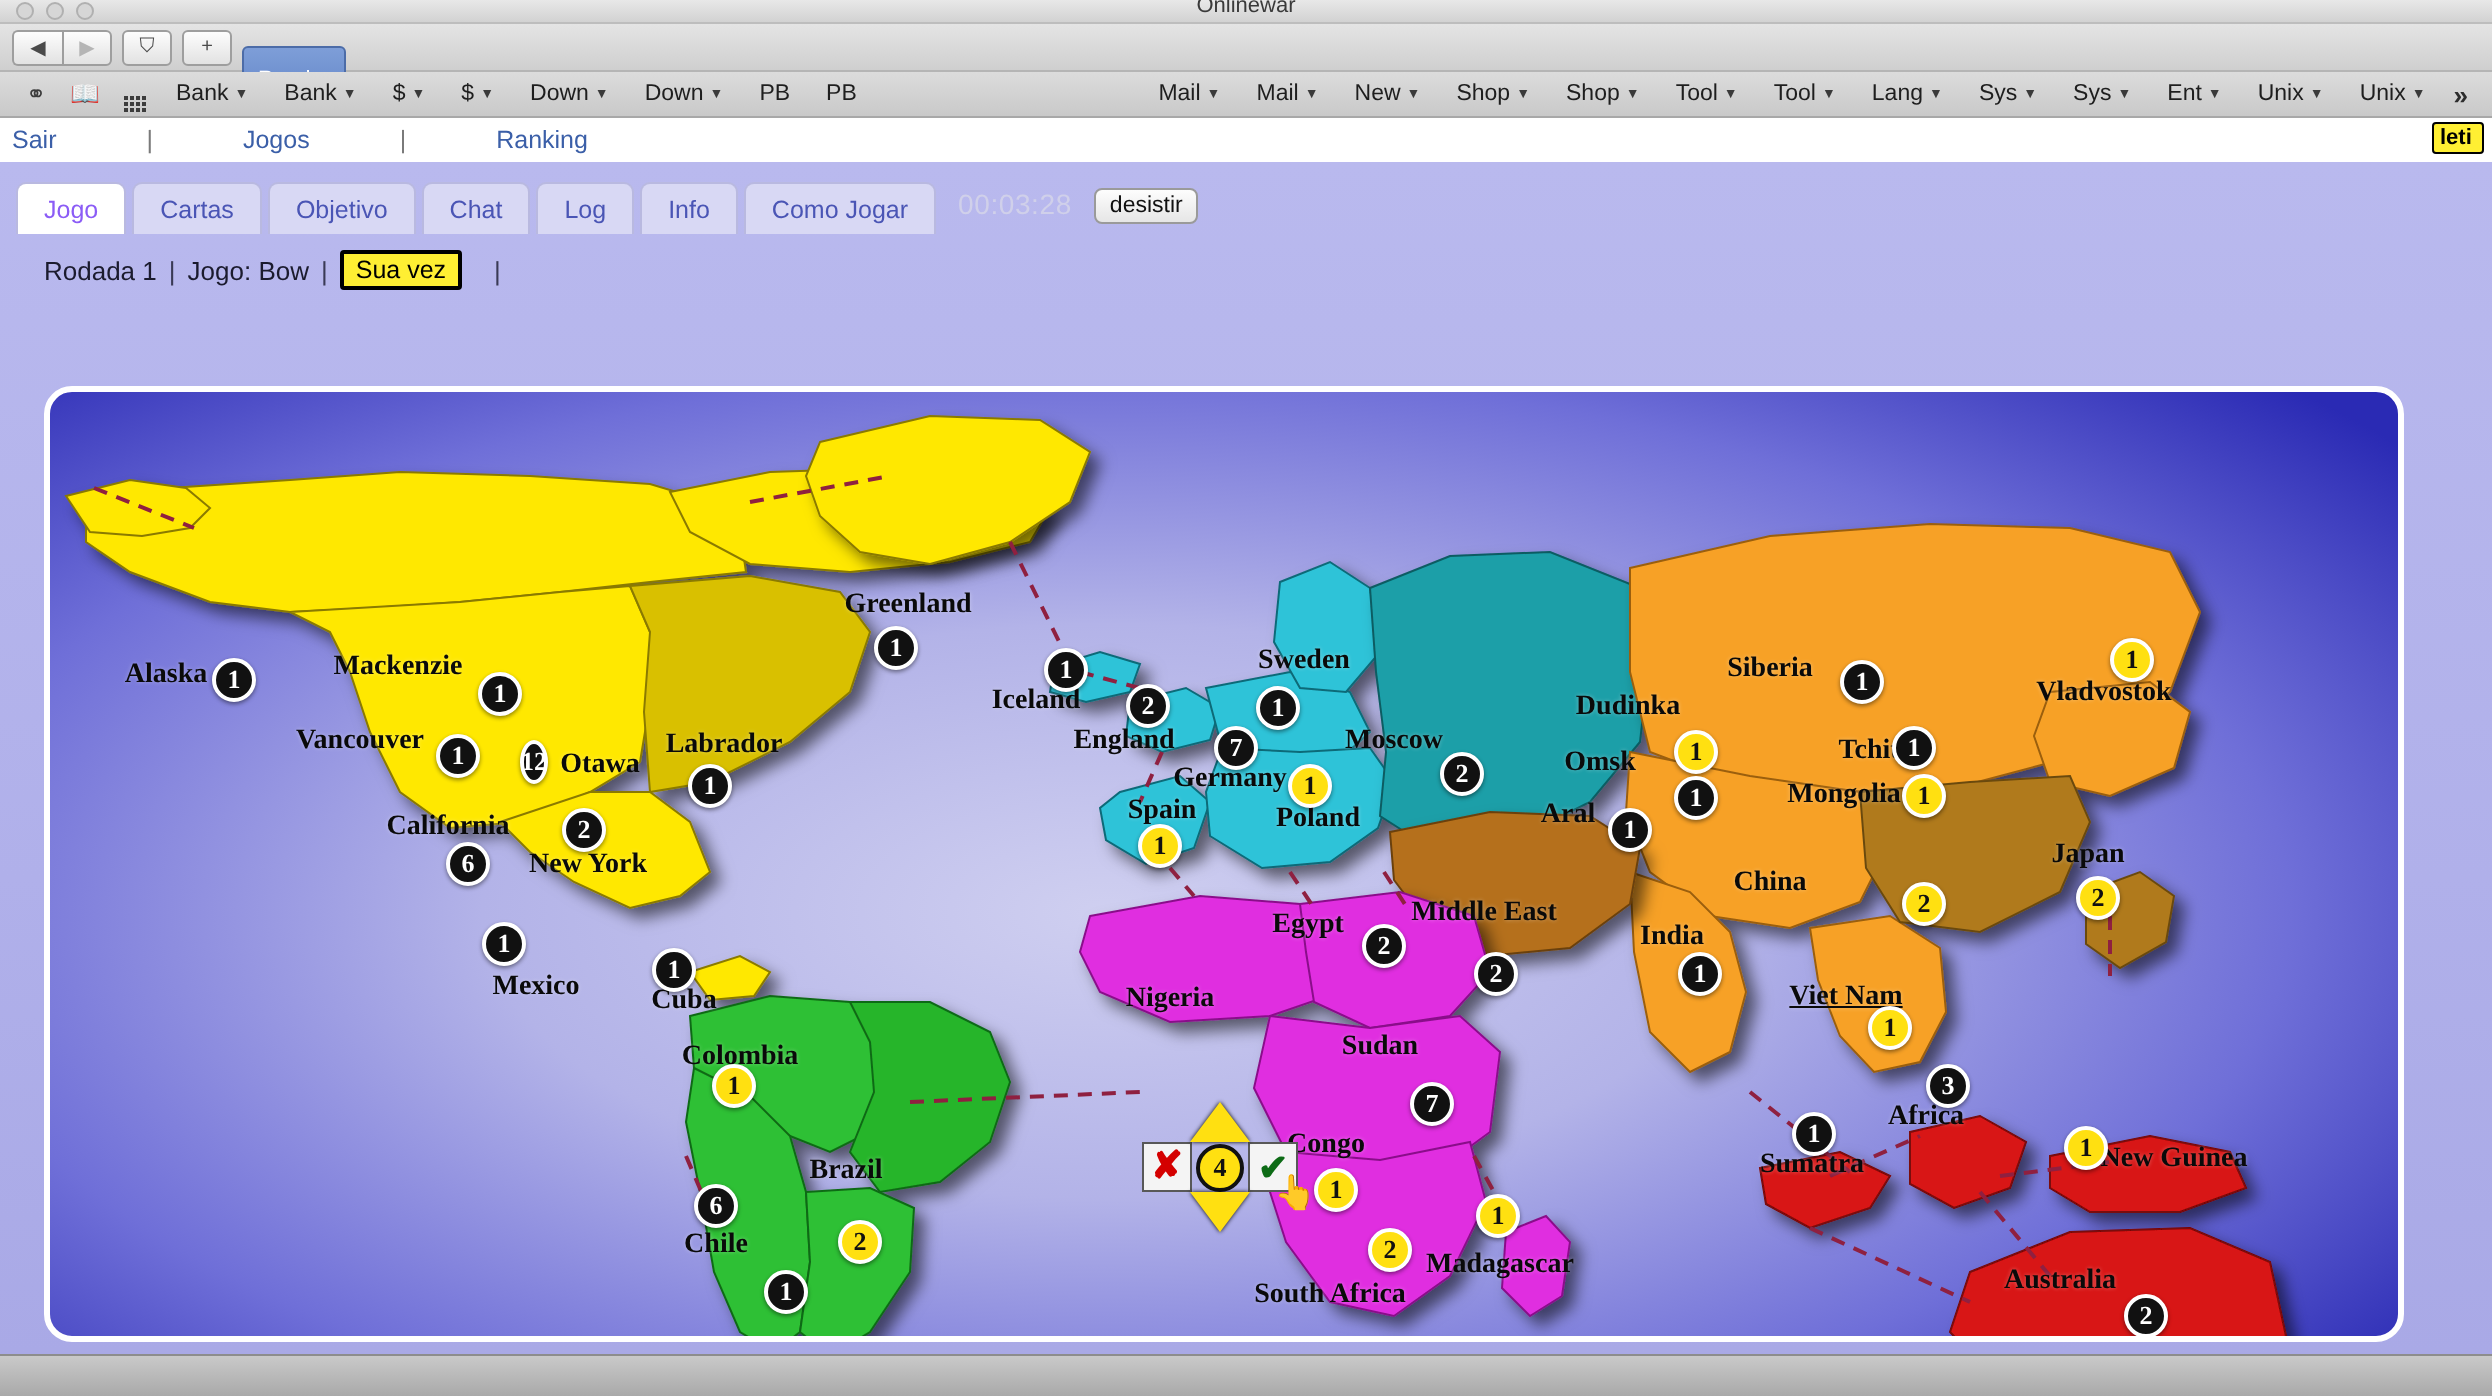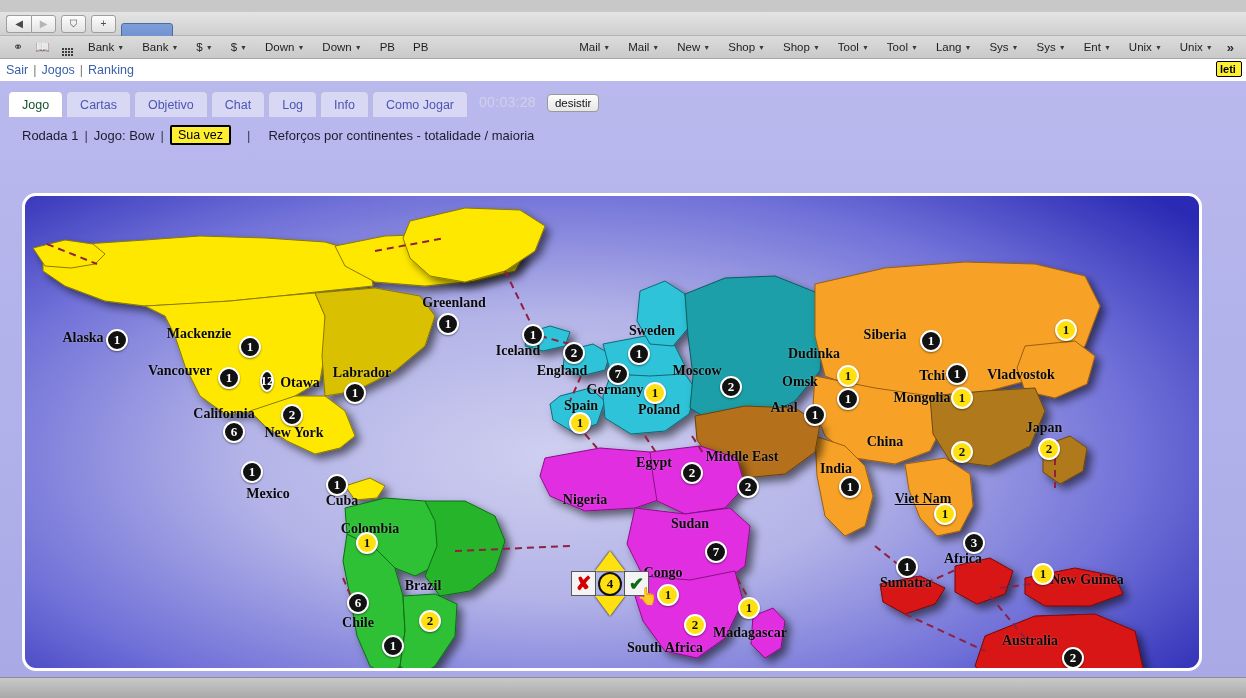--- a/index.html
+++ b/index.html
@@ -86,21 +86,21 @@
     grid-auto-rows: 2px; gap: 1px;
   }
   .grid-icon i { background: #3c3c3c; display: block; width: 2px; height: 2px; }
   .bm-spacer { flex: 1; }
   .chev { font-size: 13px; color: #2d2d2d; padding: 0 5px; font-weight: bold; }
 
   
   .site-top {
     position: absolute; left: 0; top: 59px; width: 1246px; height: 22px;
     background: #ffffff; display: flex; align-items: center;
-    padding: 0 6px; font-size: 12.5px;
+    padding: 0 6px; font-size: 12.5px; gap: 40px;
   }
   .site-link { color: #3b5fa8; }
   .site-sep { color: #7a7a7a; padding: 0 5px; }
   .leti-badge {
     position: absolute; right: 4px; top: 2px;
     background: #ffef33; border: 1px solid #000;
     font-size: 11px; font-weight: bold; padding: 1px 3px;
     color: #000; border-radius: 2px; overflow: hidden; width: 26px;
   }
 
@@ -112,21 +112,21 @@
   .tabbar {
     position: relative; height: 36px; padding: 8px 8px 0 8px;
     display: flex; align-items: flex-end; gap: 3px;
   }
   .tab {
     height: 26px; padding: 0 13px; border-radius: 5px 5px 0 0;
     background: #d8d8f4; color: #4a55b5; font-size: 12.5px;
     display: flex; align-items: center; border: 1px solid #b9b9e0;
     border-bottom: none;
   }
-  .tab.active { background: #ffffff; color: #14532d; }
+  .tab.active { background: #ffffff; color: #8b5cf6; }
   .timer {
     margin-left: 8px; color: #d0d0ea; font-size: 14px;
     font-family: "Liberation Sans", sans-serif; letter-spacing: 0.3px;
     align-self: center; padding-bottom: 2px;
   }
   .desistir {
     margin-left: 8px; align-self: center; padding-bottom: 1px;
     background: linear-gradient(#fdfdfd, #e6e6e6);
     border: 1px solid #9a9a9a; border-radius: 4px;
     font-size: 11.5px; padding: 2px 7px; color: #111;
@@ -202,20 +202,28 @@
     position: absolute; left: 0; top: 677px; width: 1246px; height: 21px;
     background: linear-gradient(#c9c9c9, #a9a9a9);
     border-top: 1px solid #8d8d8d;
   }
 </style>
 </head>
 <body>
 
 <div id="root">
 
+  <div class="chrome-titlebar">
+    <div class="traffic">
+      <div class="dot"></div>
+      <div class="dot"></div>
+      <div class="dot"></div>
+    </div>
+    <div class="win-title">Onlinewar</div>
+  </div>
 
   <div class="chrome-navbar">
     <div class="nav-pair">
       <div class="nav-btn">◀</div>
       <div class="nav-btn disabled">▶</div>
     </div>
     <div class="nav-btn">⛉</div>
     <div class="nav-btn">+</div>
     <div class="reader-btn">Reader</div>
   </div>
@@ -354,21 +362,20 @@
       <div class="desistir">desistir</div>
     </div>
 
     <div class="statusline">
       <span>Rodada 1</span>
       <span class="sep">|</span>
       <span>Jogo: Bow</span>
       <span class="sep">|</span>
       <span class="suavez">Sua vez</span>
       <span class="sep" style="padding-left:16px">|</span>
-      <span class="reinf-text">Reforços por continentes - totalidade / maioria</span>
     </div>
 
     <div class="map-wrap">
       <div class="map-inner">
 
         <svg width="1174" height="472" viewBox="0 0 1174 472" style="position:absolute;left:0;top:0">
           <defs>
             <filter id="shadow" x="-20%" y="-20%" width="150%" height="150%">
               <feDropShadow dx="5" dy="5" stdDeviation="4" flood-color="#000" flood-opacity="0.55"></feDropShadow>
             </filter>
@@ -479,21 +486,21 @@
             <div class="terr-label" style="left: 537px; top: 175px;">England</div>
             <div class="terr-label" style="left: 627px; top: 135px;">Sweden</div>
             <div class="terr-label" style="left: 590px; top: 194px;">Germany</div>
             <div class="terr-label" style="left: 556px; top: 210px;">Spain</div>
             <div class="terr-label" style="left: 634px; top: 214px;">Poland</div>
             <div class="terr-label" style="left: 672px; top: 175px;">Moscow</div>
             <div class="terr-label" style="left: 789px; top: 158px;">Dudinka</div>
             <div class="terr-label" style="left: 775px; top: 186px;">Omsk</div>
             <div class="terr-label" style="left: 759px; top: 212px;">Aral</div>
             <div class="terr-label" style="left: 860px; top: 139px;">Siberia</div>
-            <div class="terr-label" style="left: 996px; top: 151px; margin-top: 28px;">Vladvostok</div>
+            <div class="terr-label" style="left: 1027px; top: 151px;">Vladvostok</div>
             <div class="terr-label" style="left: 913px; top: 180px;">Tchita</div>
             <div class="terr-label" style="left: 897px; top: 202px;">Mongolia</div>
             <div class="terr-label" style="left: 860px; top: 246px;">China</div>
             <div class="terr-label" style="left: 1019px; top: 232px;">Japan</div>
             <div class="terr-label" style="left: 717px; top: 261px;">Middle East</div>
             <div class="terr-label" style="left: 811px; top: 273px;">India</div>
             <div class="terr-label" style="left: 898px; top: 303px; text-decoration: underline;">Viet Nam</div>
             <div class="terr-label" style="left: 629px; top: 267px;">Egypt</div>
             <div class="terr-label" style="left: 560px; top: 304px;">Nigeria</div>
             <div class="terr-label" style="left: 665px; top: 328px;">Sudan</div>

